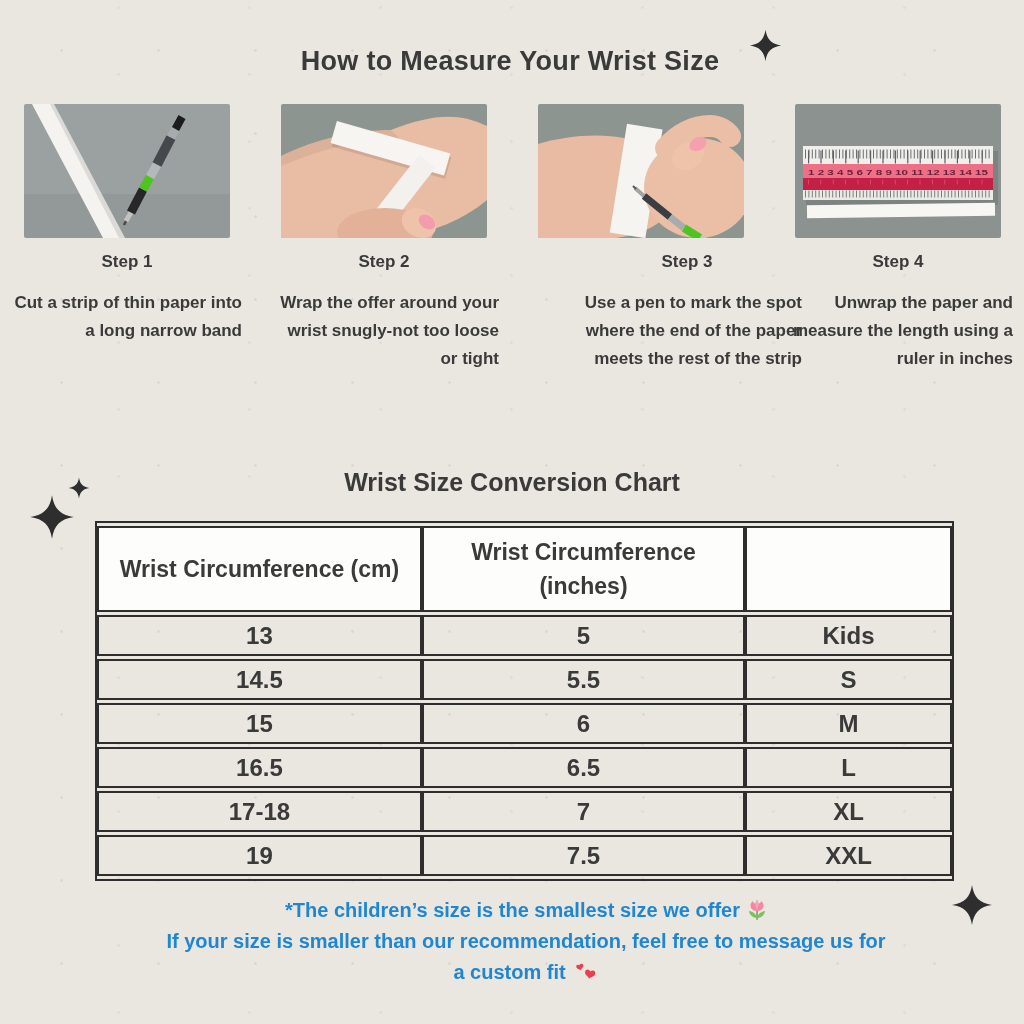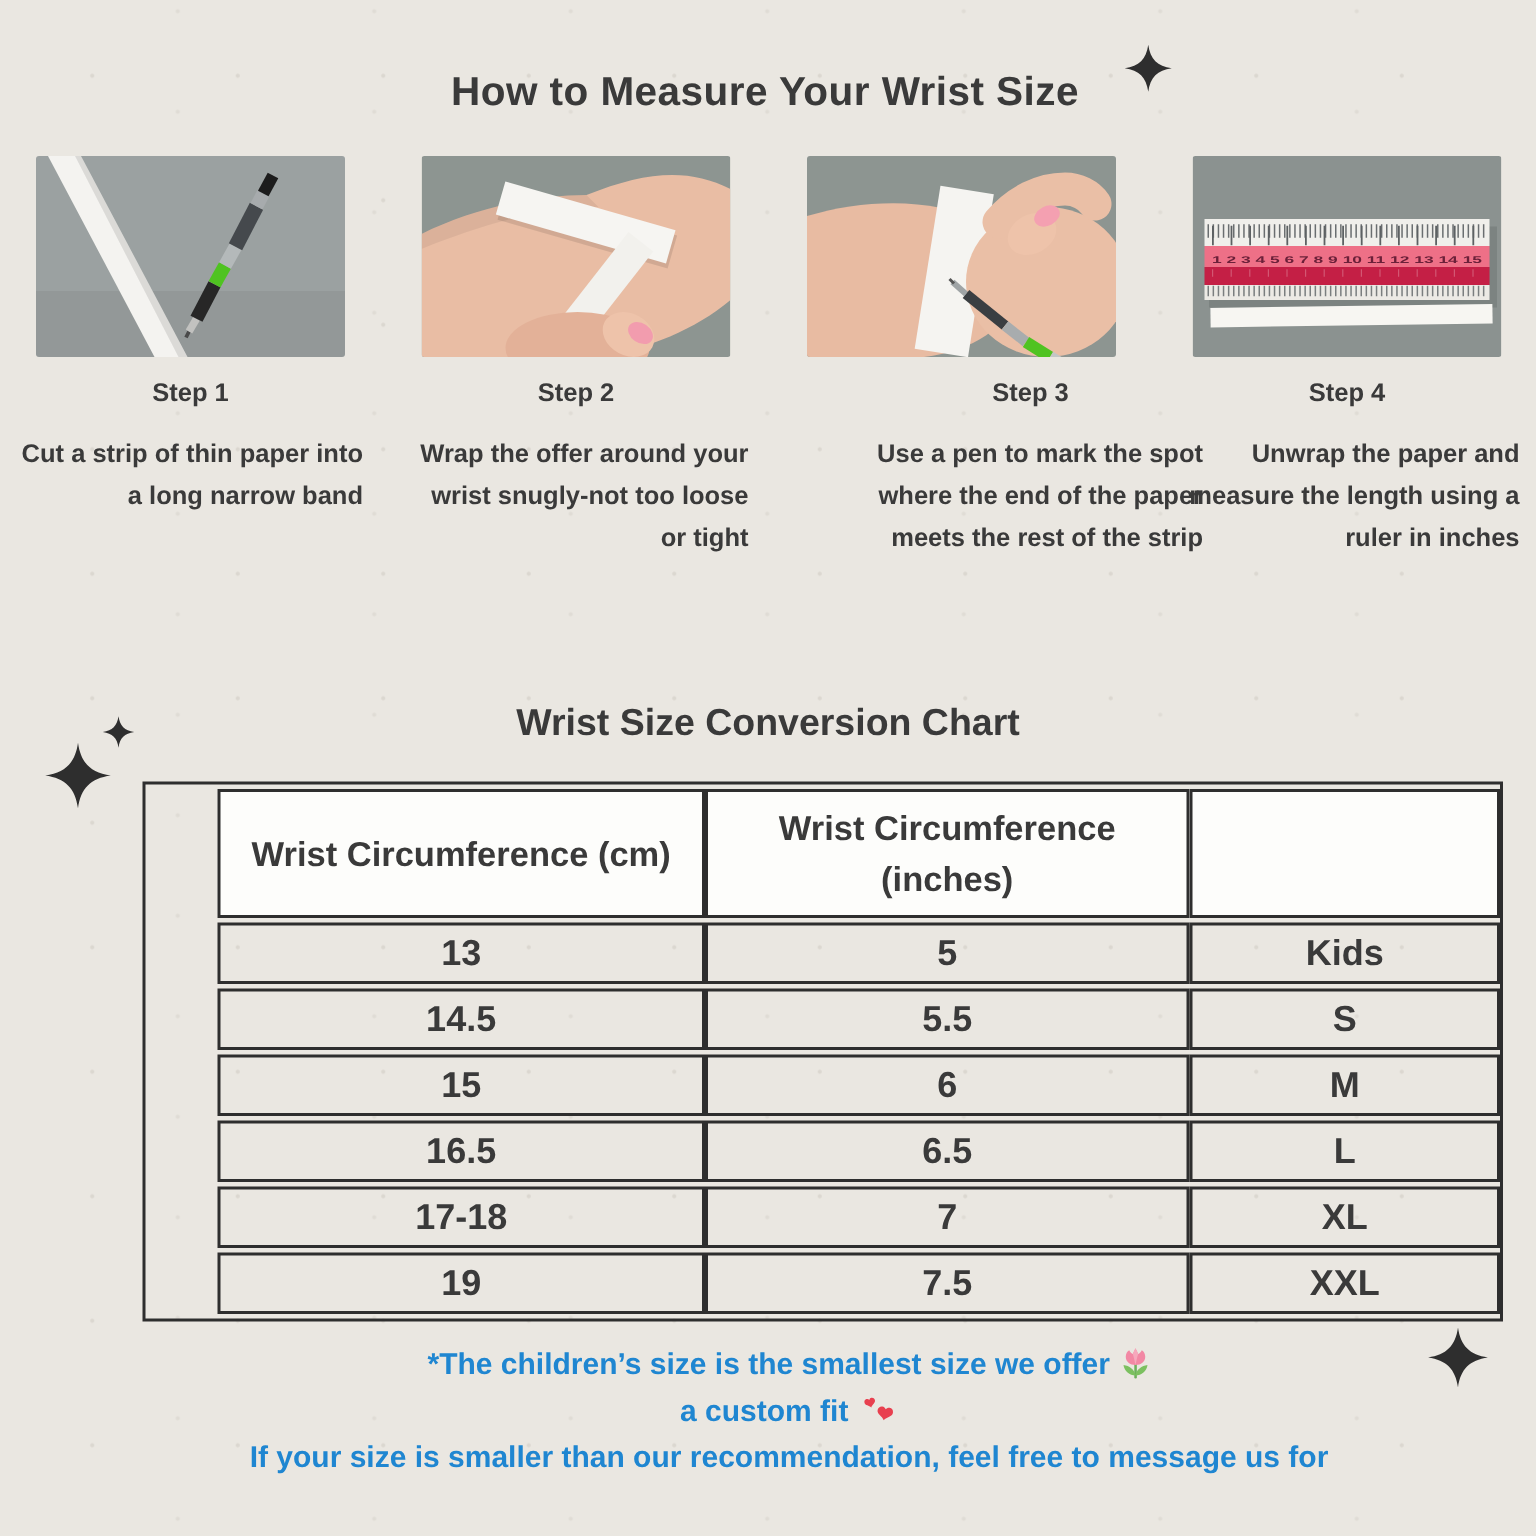--- a/index.html
+++ b/index.html
@@ -17,21 +17,21 @@
   .page-title{position:absolute;top:46px;left:0;right:4px;text-align:center;
     font-size:27px;letter-spacing:.3px;}
   .sparkle{position:absolute;}
   .sparkle path{fill:#2e2e2e;}
   .photo{position:absolute;top:104px;width:206px;height:134px;border-radius:2px;overflow:hidden;}
   .photo svg{display:block;}
   .step{position:absolute;top:252px;width:230px;text-align:center;}
   .step-title{font-size:17px;margin:0 0 17px 0;}
   .step-desc{font-size:17px;line-height:28px;margin:0;text-align:right;}
   .chart-title{position:absolute;top:468px;left:0;right:0;text-align:center;font-size:25px;}
-  .table-wrap{position:absolute;left:95px;top:521px;width:855px;border:2px solid #2e2e2e;padding-left:48px;}
+  .table-wrap{position:absolute;left:95px;top:521px;width:855px;border:2px solid #2e2e2e;}
   .table-wrap table{width:100%;border-collapse:separate;border-spacing:0 3px;table-layout:fixed;}
   .table-wrap col.c1{width:38%;}
   .table-wrap col.c2{width:37.8%;}
   .table-wrap col.c3{width:24.2%;}
   .table-wrap th,.table-wrap td{border:2px solid #2e2e2e;text-align:center;vertical-align:middle;padding:0 14px;}
   .table-wrap th{background:#fdfdfb;height:82px;font-size:23px;line-height:1.5;}
   .table-wrap td{height:37px;font-size:24px;background:transparent;}
   .footer{position:absolute;top:895px;left:0;right:0;text-align:center;
     color:#1f86d1;font-size:20px;line-height:31px;padding-left:28px;}
   .emoji{vertical-align:-4px;margin-left:7px;}
@@ -198,26 +198,26 @@
   <div class="footer">
     <div>
       <span>*The children’s size is the smallest size we offer</span><svg class="emoji" width="20" height="23" viewBox="0 0 20 23">
         <rect x="9.2" y="12" width="1.7" height="10" rx="0.8" fill="#6db05c"></rect>
         <path d="M10,20 C6,20 2.5,17 2,13 C6,13.5 9,16 10,19.5 Z" fill="#7cc060"></path>
         <path d="M10,20 C14,20 17.5,17 18,13 C14,13.5 11,16 10,19.5 Z" fill="#7cc060"></path>
         <path d="M3.5,7.5 C3.5,10.8 6.3,13 10,13 C13.7,13 16.5,10.8 16.5,7.5 C16.5,5.6 15.5,4 14.2,3.2 C13.4,4.6 12.6,5.4 11.8,5.6 C11.2,4.4 10.6,3 10,1.8 C9.4,3 8.8,4.4 8.2,5.6 C7.4,5.4 6.6,4.6 5.8,3.2 C4.5,4 3.5,5.6 3.5,7.5 Z" fill="#f288a4"></path>
         <path d="M10,1.8 C9.4,3 8.8,4.4 8.2,5.6 C8.8,7.6 9.4,10 10,13 C10.6,10 11.2,7.6 11.8,5.6 C11.2,4.4 10.6,3 10,1.8 Z" fill="#f6a8bc"></path>
       </svg>
     </div>
+    <div>If your size is smaller than our recommendation, feel free to message us for</div>
     <div>
       <span>a custom fit</span><svg class="emoji" width="26" height="22" viewBox="0 0 26 22">
         <path d="M7,9.4 C5.9,7.5 3.4,7.2 3.4,5.2 C3.4,3.9 4.4,3.2 5.3,3.2 C6.1,3.2 6.7,3.6 7,4.3 C7.3,3.6 7.9,3.2 8.7,3.2 C9.6,3.2 10.6,3.9 10.6,5.2 C10.6,7.2 8.1,7.5 7,9.4 Z" fill="#e8404f" transform="rotate(-15 7 6)"></path>
         <path d="M17,17.9 C15.4,15.2 11.8,14.8 11.8,11.9 C11.8,10 13.2,9 14.5,9 C15.6,9 16.5,9.6 17,10.5 C17.5,9.6 18.4,9 19.5,9 C20.8,9 22.2,10 22.2,11.9 C22.2,14.8 18.6,15.2 17,17.9 Z" fill="#e8404f" transform="rotate(10 17 13)"></path>
       </svg>
     </div>
-    <div>If your size is smaller than our recommendation, feel free to message us for</div>
   </div>
 
   <svg class="sparkle" style="left:951px;top:884px;" width="42" height="42" viewBox="0 0 40 40">
     <path d="M20,1 C21.6,12.6 27.4,18.4 39,20 C27.4,21.6 21.6,27.4 20,39 C18.4,27.4 12.6,21.6 1,20 C12.6,18.4 18.4,12.6 20,1 Z"></path>
   </svg>
 
 </div>
 
 </body></html>

